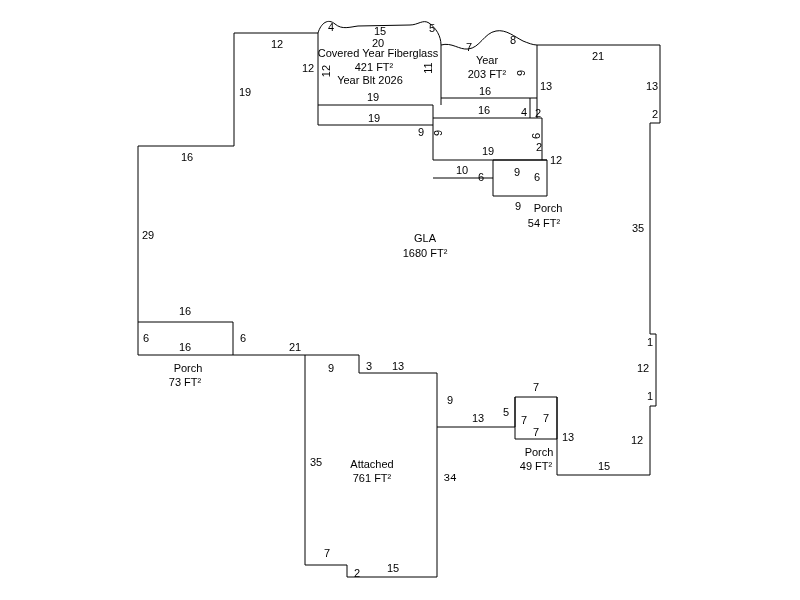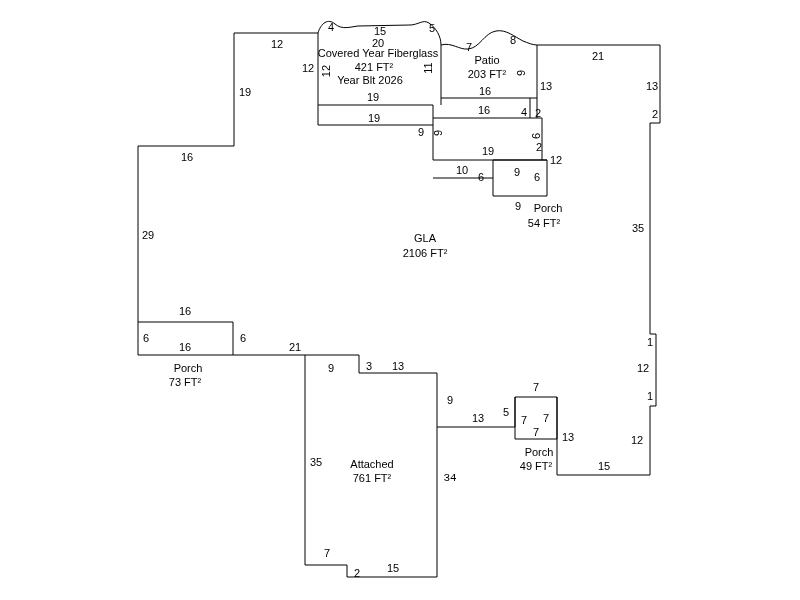--- a/index.html
+++ b/index.html
@@ -39,25 +39,25 @@
 
       <path d="M557,397 L557,475 L650,475 L650,406 L656,406 L656,334 L650,334 L650,123 L660,123 L660,45 L537,45"></path>
     </g>
   </svg>
 
   <div class="labels">
     <div class="area-label" style="left:378px;top:53px">Covered Year Fiberglass</div>
     <div class="area-label" style="left:374px;top:67px">421 FT²</div>
     <div class="area-label" style="left:370px;top:80px">Year Blt 2026</div>
 
-    <div class="area-label" style="left:487px;top:60px">Patio</div>
+    <div class="area-label" style="left:487px;top:60px">Year</div>
     <div class="area-label" style="left:487px;top:74px">203 FT²</div>
 
     <div class="area-label" style="left:425px;top:238px">GLA</div>
-    <div class="area-label" style="left:425px;top:253px">2106 FT²</div>
+    <div class="area-label" style="left:425px;top:253px">1680 FT²</div>
 
     <div class="area-label" style="left:548px;top:208px">Porch</div>
     <div class="area-label" style="left:544px;top:223px">54 FT²</div>
 
     <div class="area-label" style="left:188px;top:368px">Porch</div>
     <div class="area-label" style="left:185px;top:382px">73 FT²</div>
 
     <div class="area-label" style="left:372px;top:464px">Attached</div>
     <div class="area-label" style="left:372px;top:478px">761 FT²</div>
 

